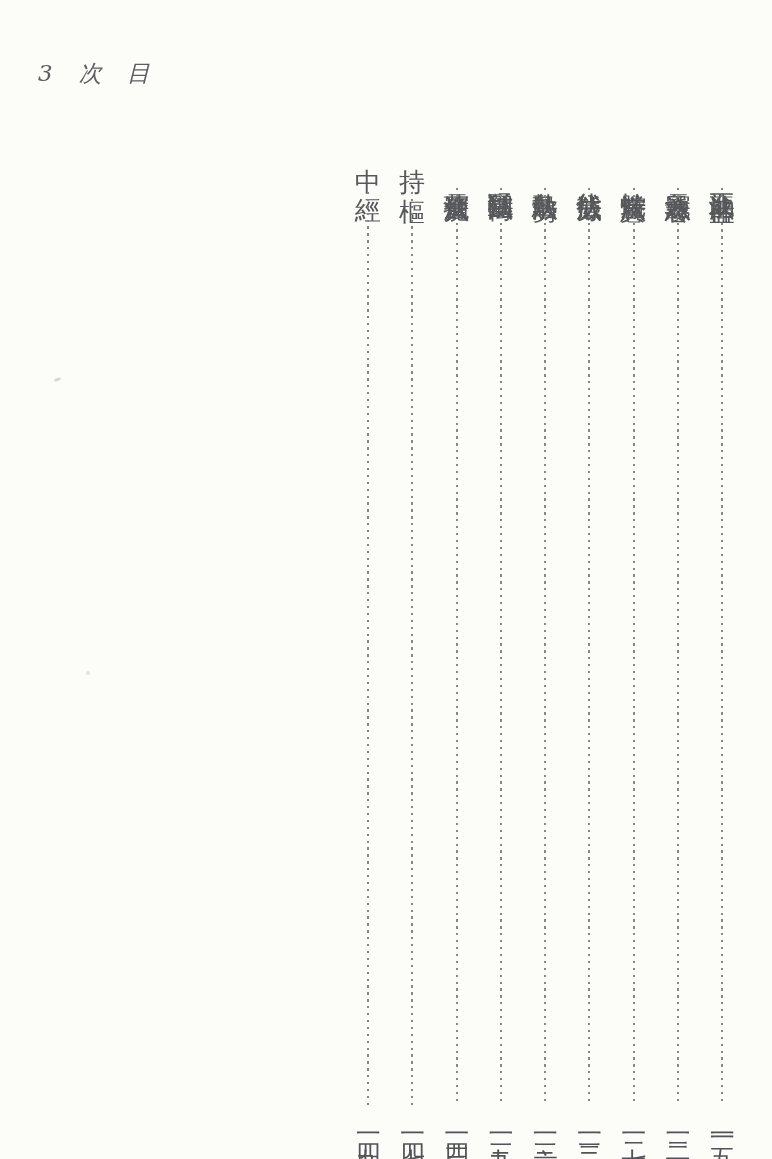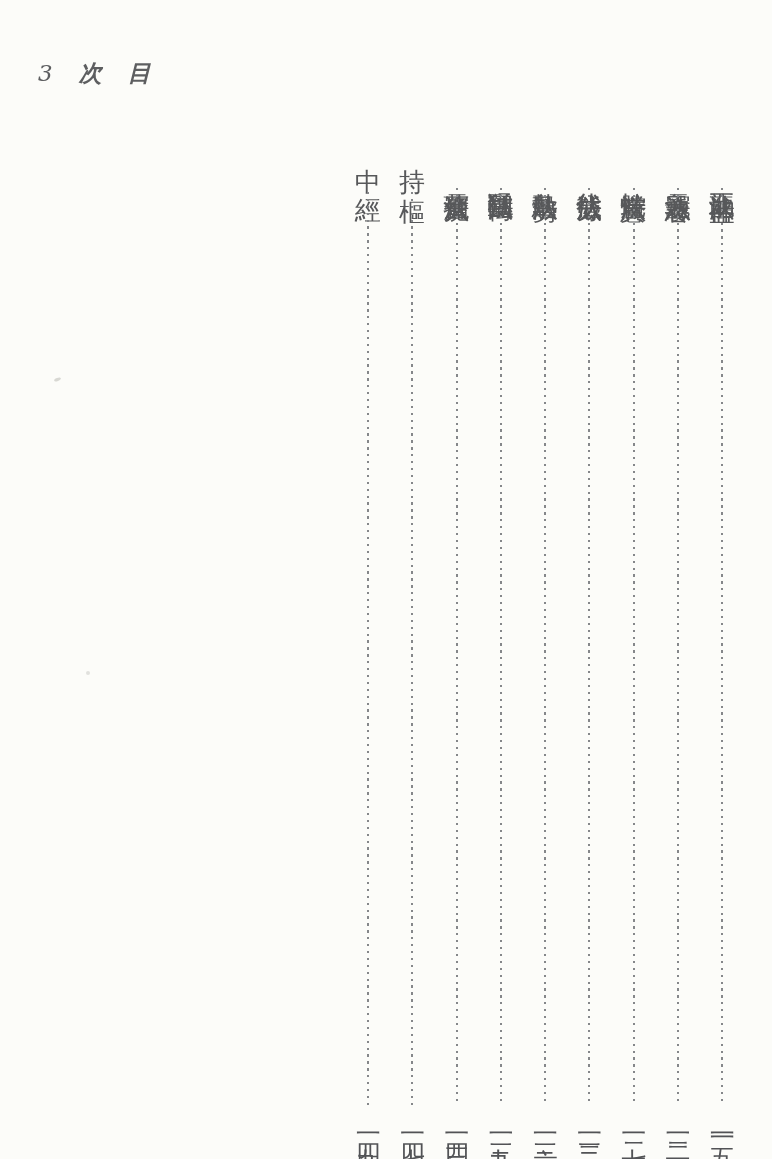--- a/index.html
+++ b/index.html
@@ -15,21 +15,21 @@
   .page-header {
     position: absolute;
     left: 38px; top: 58px;
     display: flex;
     align-items: baseline;
     font-style: italic;
     font-size: 23px;
     color: #5d5e60;
   }
   .page-header .num { margin-right: 26px; }
-  .page-header .ttl { letter-spacing: 9px; font-weight: bold; }
+  .page-header .ttl { letter-spacing: 9px; }
 
   
   .toc {
     position: absolute;
     left: 346px; top: 148px;
     width: 398px; height: 984px;
     display: flex;
     flex-direction: row-reverse; 
     justify-content: space-between;
   }

